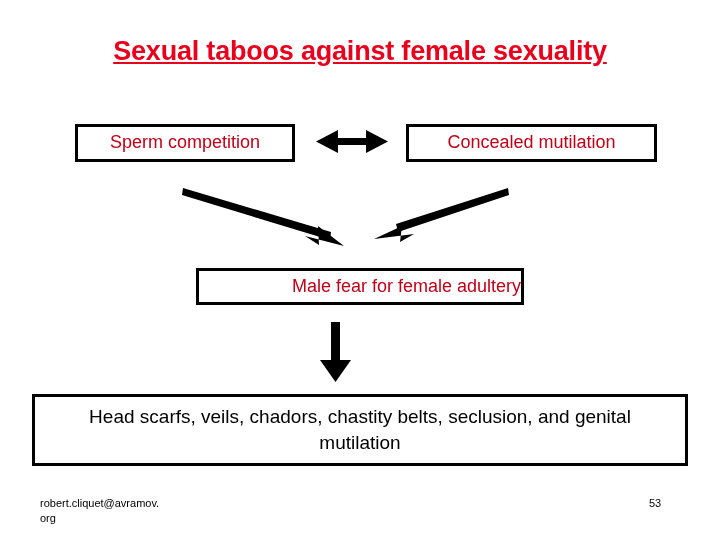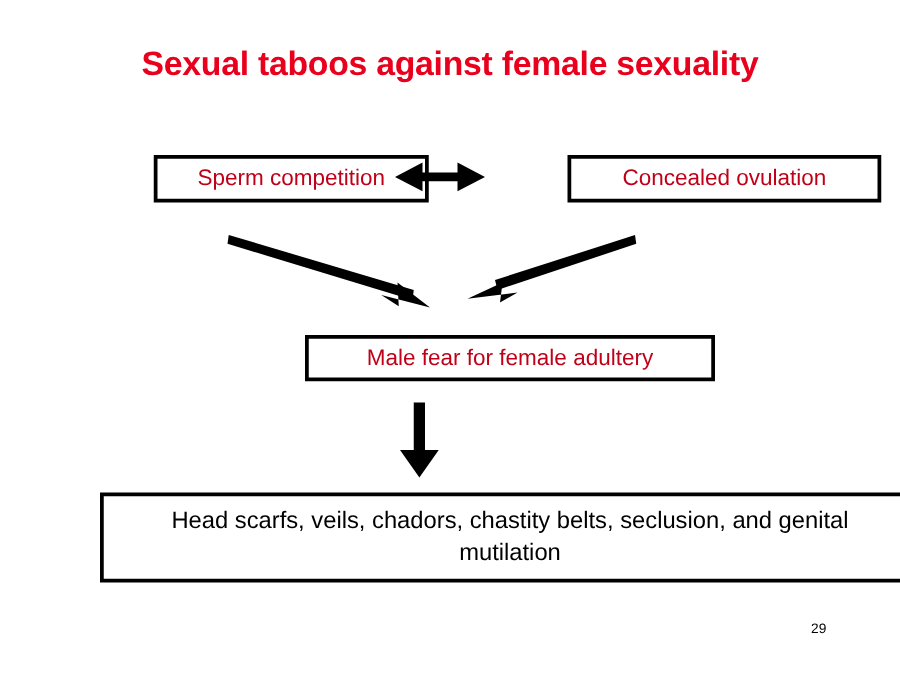--- a/index.html
+++ b/index.html
@@ -27,36 +27,36 @@
     position: absolute;
     left: 0;
     top: 36px;
     width: 720px;
     text-align: center;
     font-size: 27px;
     font-weight: bold;
     color: #e8001c;
     letter-spacing: -0.2px;
     white-space: nowrap;
+    text-decoration: underline;
   }
 
   
   .node-box {
     position: absolute;
     box-sizing: border-box;
     border: 3px solid #000000;
     background: #ffffff;
     display: flex;
     align-items: center;
     justify-content: center;
     text-align: center;
     color: #c00018;
     font-size: 18px;
     line-height: 1.18;
-    margin-left: 48px;
   }
 
   #box-sperm-competition {
     left: 75px;
     top: 124px;
     width: 220px;
     height: 38px;
   }
 
   #box-concealed-ovulation {
@@ -64,20 +64,21 @@
     top: 124px;
     width: 251px;
     height: 38px;
   }
 
   #box-male-fear {
     left: 196px;
     top: 268px;
     width: 328px;
     height: 37px;
+    justify-content: flex-end;
   }
 
   #box-practices {
     left: 32px;
     top: 394px;
     width: 656px;
     height: 72px;
     color: #000000;
     font-size: 19px;
     line-height: 1.35;
@@ -128,21 +129,21 @@
 
 <div class="slide">
 
   <div class="slide-title">Sexual taboos against female sexuality</div>
 
   <div class="node-box" id="box-sperm-competition">
     <span>Sperm competition</span>
   </div>
 
   <div class="node-box" id="box-concealed-ovulation">
-    <span>Concealed ovulation</span>
+    <span>Concealed mutilation</span>
   </div>
 
   <div class="node-box" id="box-male-fear">
     <span>Male fear for female adultery</span>
   </div>
 
   <div class="node-box" id="box-practices">
     <span>Head scarfs, veils, chadors, chastity belts, seclusion, and genital mutilation</span>
   </div>
 
@@ -163,17 +164,21 @@
       <polygon points="508,188 509,195 398,232 396,224" fill="#000000"></polygon>
       <polygon points="374,239 402,226 400,242 414,234" fill="#000000"></polygon>
     </g>
 
     <g>
       <rect x="331" y="322" width="9" height="44" fill="#000000"></rect>
       <polygon points="335.5,382 320,360 351,360" fill="#000000"></polygon>
     </g>
   </svg>
 
+  <div class="footer-text" id="footer-email">
+    <div>robert.cliquet@avramov.</div>
+    <div>org</div>
+  </div>
 
 
-  <div class="footer-text" id="footer-page-number">29</div>
+  <div class="footer-text" id="footer-page-number">53</div>
 
 </div>
 
 </body></html>

